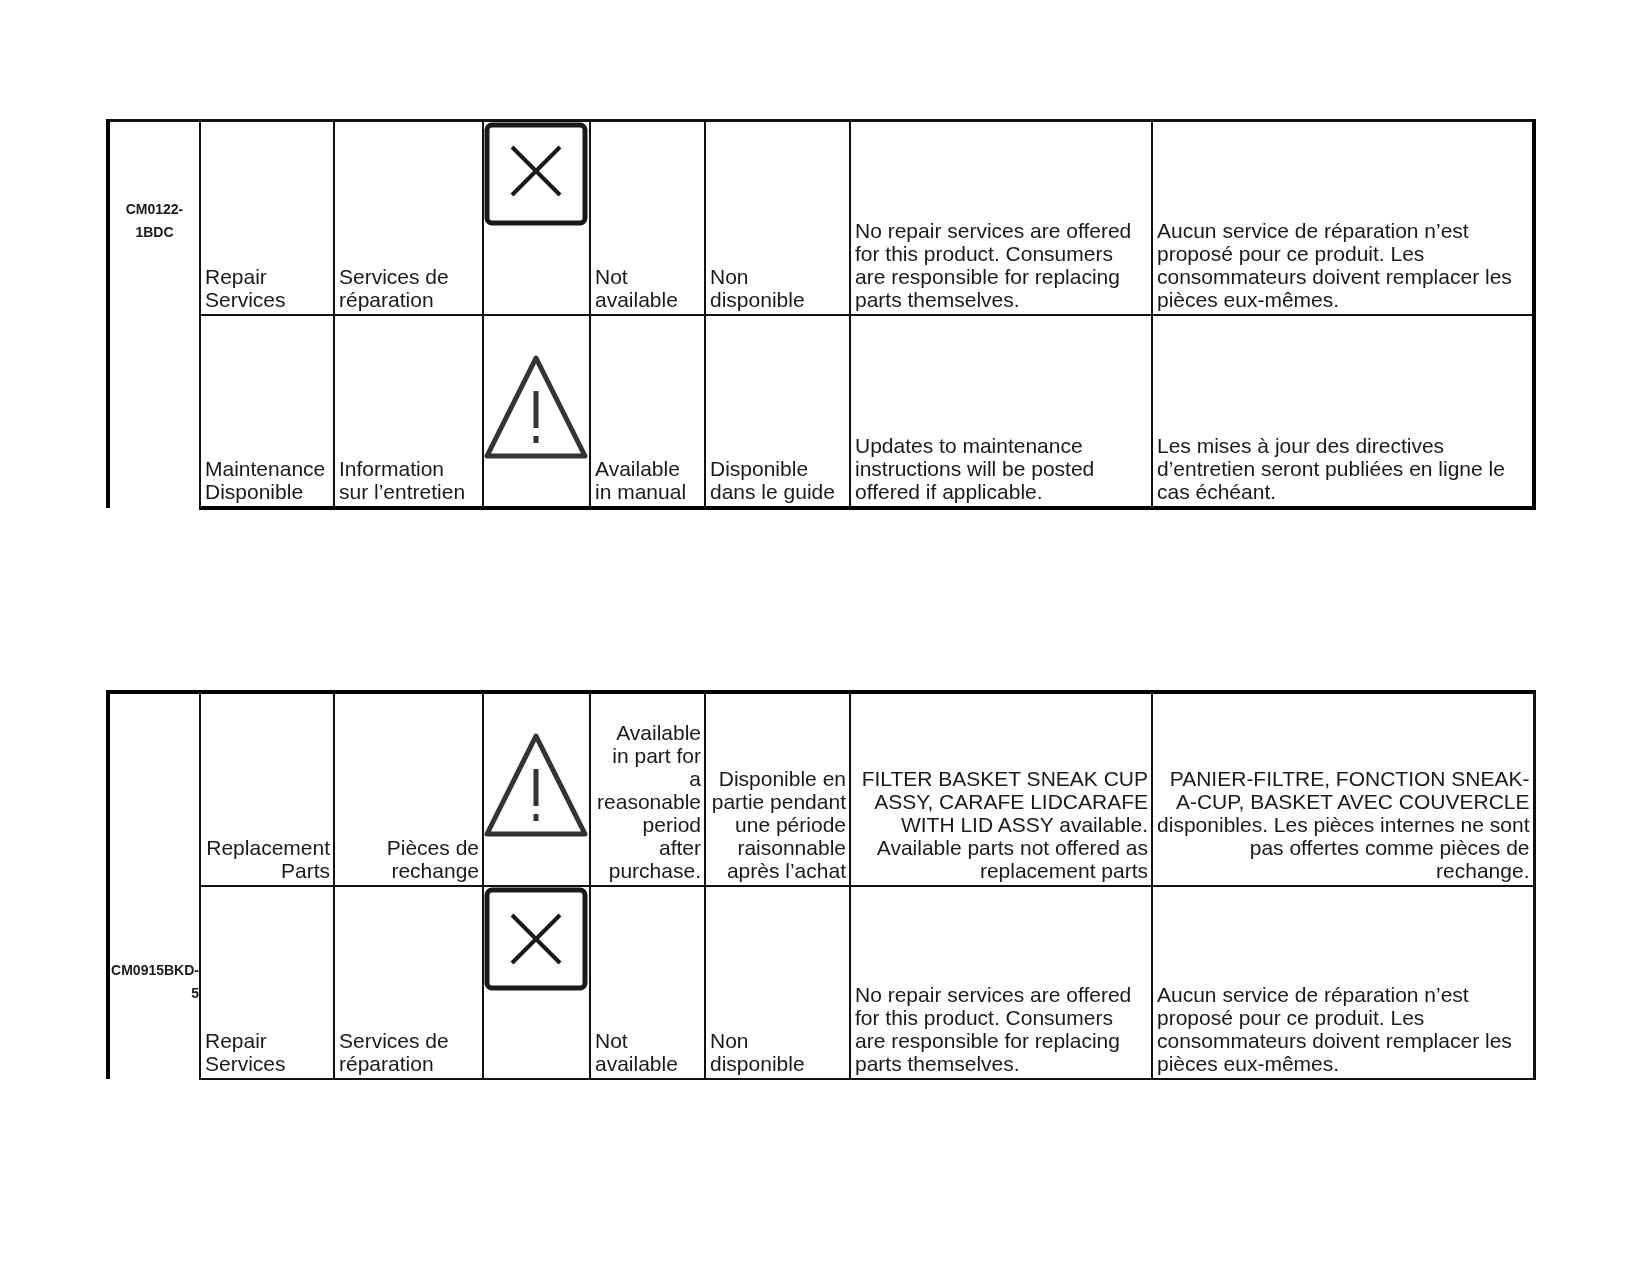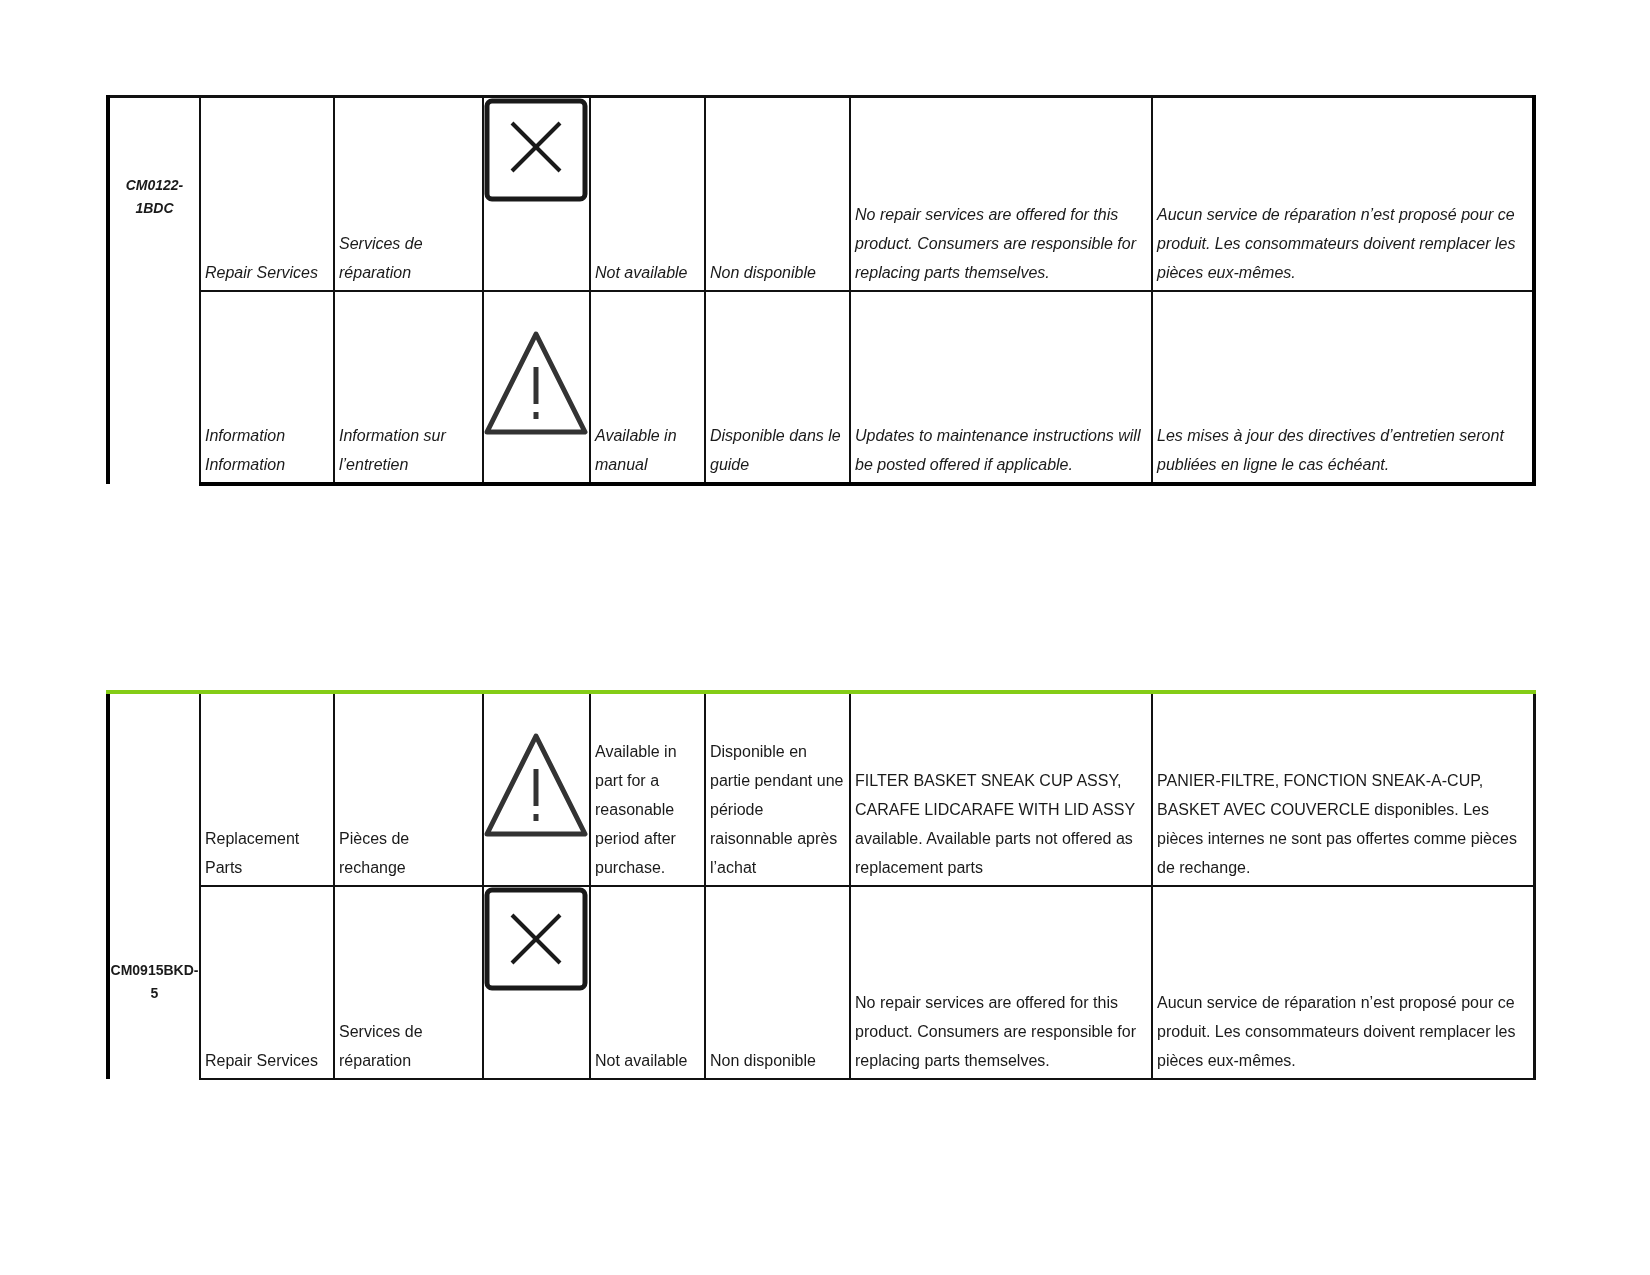--- a/index.html
+++ b/index.html
@@ -1,29 +1,29 @@
 <!DOCTYPE html>
 <html><head>
 <meta charset="utf-8">
 <style>
   html, body { margin:0; padding:0; background:#ffffff; }
   body { width:1650px; height:1275px; position:relative; overflow:hidden;
          font-family:"Liberation Sans", "DejaVu Sans", sans-serif; color:#1a1a1a; }
   .tbl { position:absolute; left:106px; border-collapse:collapse; table-layout:fixed; }
   .tbl td { border:2px solid #111; vertical-align:bottom; padding:2px 3px 3px 4px;
-            font-size:16px; line-height:29px; }
+            font-size:21px; line-height:23px; }
   .tbl td.model { border-top:none; border-bottom:none; border-left:4px solid #000;
                   vertical-align:middle; text-align:center; font-weight:bold;
                   font-size:14px; line-height:23px; padding:0 0 0 0; }
   .tbl td.icon { vertical-align:top; padding:0; }
-  .t1 { top:95px; border-right:4px solid #701a75;font-style:italic; }
+  .t1 { top:119px; border-right:4px solid #701a75; }
   .t2 { top:690px; }
   .t1 tr:first-child td { border-top:3px solid #111; }
   .t1 tr:last-child td { border-bottom:4px solid #000; }
-  .t2 tr:first-child td { border-top:4px solid #84cc16; }
+  .t2 tr:first-child td { border-top:4px solid #000000;text-align:right; }
   .t2 td.lastcol { border-right:3px solid #111; }
   .t1 td.lastcol { border-right:4px solid #000; }
   .model-top { vertical-align:top !important; padding-top:76px !important; }
   svg { display:block; }
 </style>
 </head>
 <body>
 
 <table class="tbl t1">
   <colgroup>
@@ -50,21 +50,21 @@
               <line x1="76" y1="25" x2="28" y2="73" stroke="#1a1a1a" stroke-width="4"></line>
             </svg>
       </span>
     </td>
     <td>Not available</td>
     <td>Non disponible</td>
     <td>No repair services are offered for this product. Consumers are responsible for replacing parts themselves.</td>
     <td class="lastcol">Aucun service de réparation n’est proposé pour ce produit. Les consommateurs doivent remplacer les pièces eux-mêmes.</td>
   </tr>
   <tr style="height:193px">
-    <td>Information Information</td>
+    <td>Maintenance Disponible</td>
     <td>Information sur l’entretien</td>
     <td class="icon">
       <span>
         <svg width="105" height="150" viewBox="0 0 105 150">
               <path d="M52 42 L101 140 L3 140 Z" fill="none" stroke="#333" stroke-width="5" stroke-linejoin="round"></path>
               <line x1="52" y1="75" x2="52" y2="112" stroke="#333" stroke-width="5"></line>
               <rect x="49.5" y="120" width="5" height="7" fill="#333"></rect>
             </svg>
       </span>
     </td>

